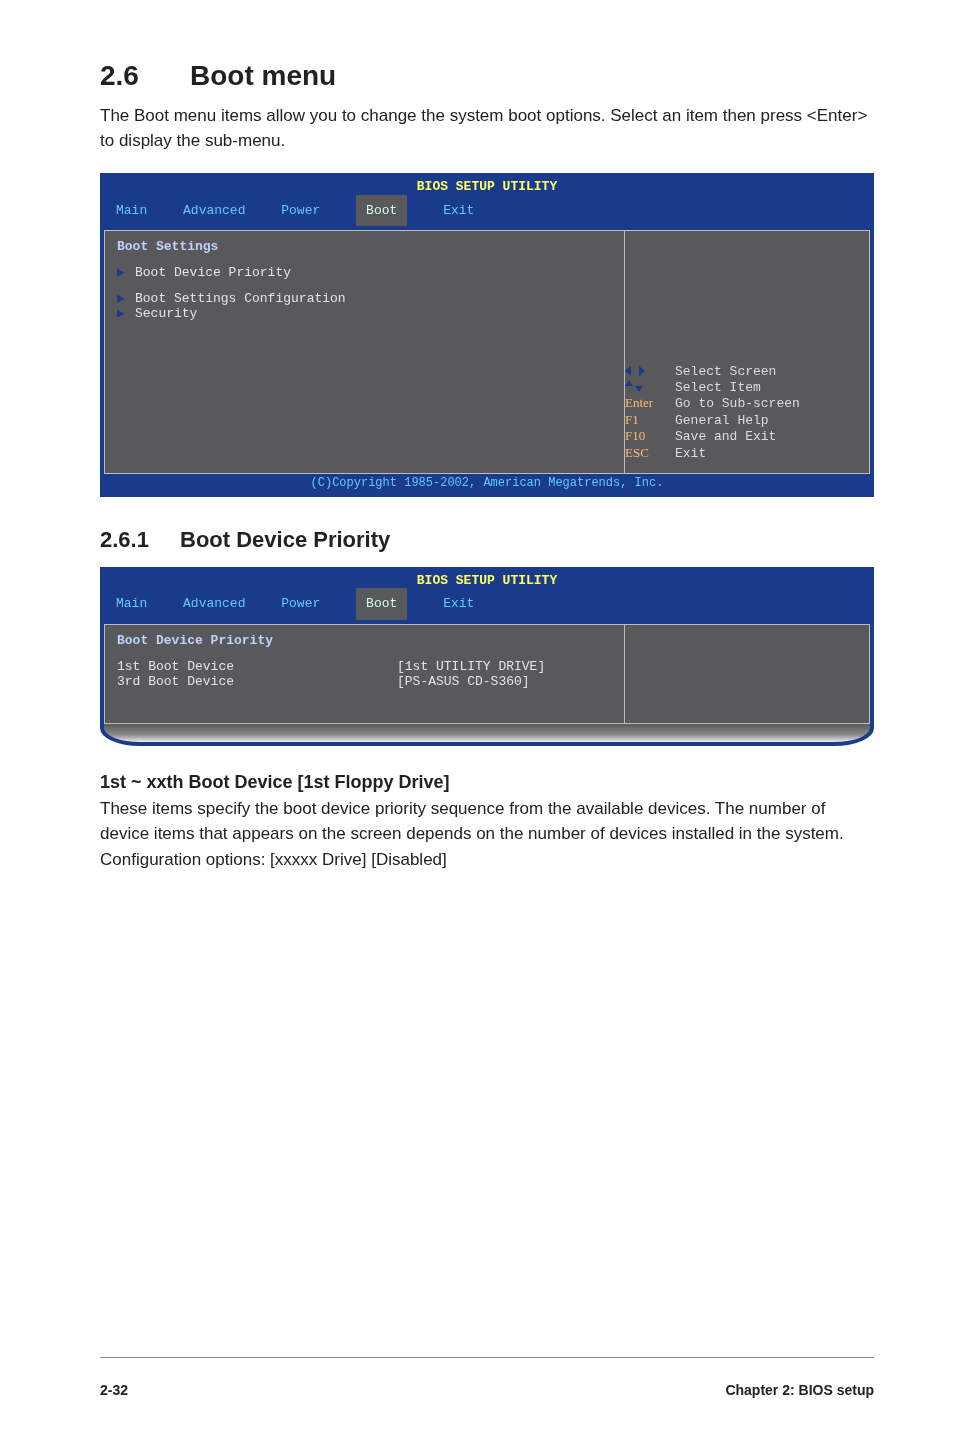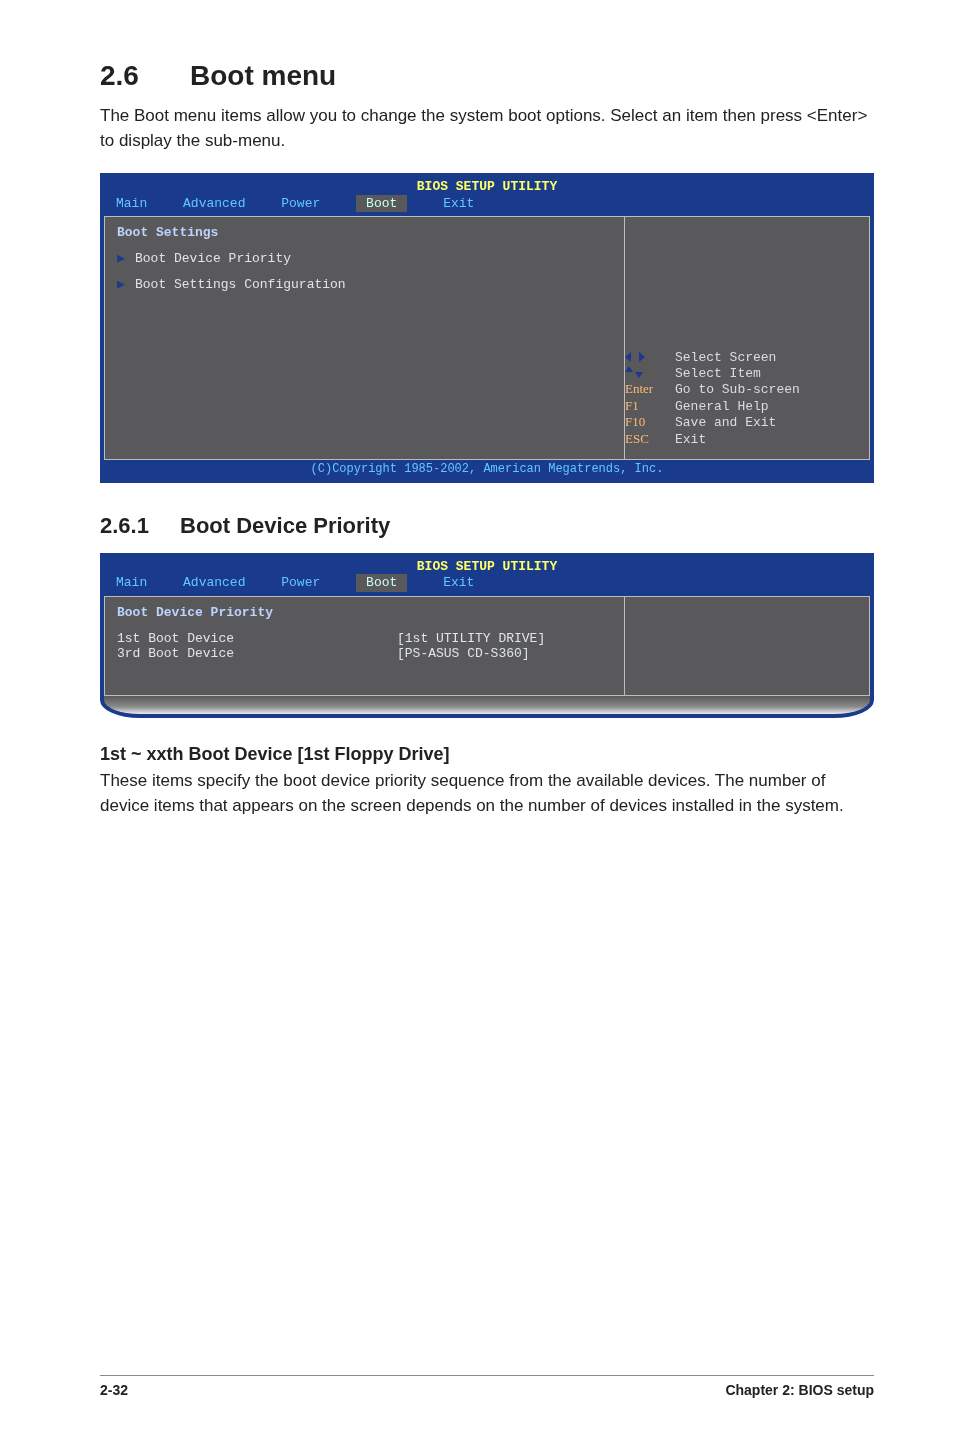--- a/index.html
+++ b/index.html
@@ -70,21 +70,21 @@
     padding: 0 12px 4px 12px;
   }
   .bios-menu span {
     color: #63c7ff;
     margin-right: 28px;
     display: inline-block;
   }
   .bios-menu span.sel {
     background: #59585a;
     color: #cfe;
-    padding: 1px 10px;
+    padding: 8px 10px;
     margin-right: 28px;
   }
   .bios-content-row {
     display: flex;
   }
   .bios-panel {
     background: #59585a;
     padding: 8px 12px 14px 12px;
     color: #d8dede;
   }
@@ -156,21 +156,21 @@
     height: 18px;
     background: linear-gradient(to bottom, #59585a 0%, #8b8b8b 60%, #ececec 100%);
   }
 
   .footer {
     position: absolute;
     bottom: 40px;
     left: 100px;
     right: 80px;
     border-top: 1px solid #8a8a8a;
-    padding-top: 6px;
+    padding-top: 24px;
     font-size: 14px;
     font-weight: bold;
     color: #222;
     display: flex;
     justify-content: space-between;
   }
   .bios-val-col {
     display: inline-block;
     width: 280px;
     font-family: Liberation Mono, monospace;
@@ -198,20 +198,21 @@
       <span>Power</span>
       <span class="sel">Boot</span>
       <span>Exit</span>
     </div>
     <div class="bios-content-row">
       <div class="bios-panel left">
         <div class="group-head">Boot Settings</div>
         <div class="bios-row"><span class="tri">▶</span><span>Boot Device Priority</span></div>
         <div style="height:10px"></div>
         <div class="bios-row"><span class="tri">▶</span><span>Boot Settings Configuration</span></div>
+        <div class="bios-row"><span class="tri">▶</span><span>Security</span></div>
         <div style="height:120px"></div>
       </div>
       <div class="bios-panel right">
         <div class="help-block">
           <div class="hline"><span class="arw"><svg width="20" height="10">
                   <polygon points="0,5 6,0 6,10" fill="#1a3a8c"></polygon>
                   <polygon points="20,5 14,0 14,10" fill="#1a3a8c"></polygon>
                 </svg></span><span>Select Screen</span></div>
           <div class="hline"><span class="arw"><svg width="18" height="12">
                   <polygon points="4,0 0,6 8,6" fill="#1a3a8c"></polygon>
@@ -248,19 +249,20 @@
       </div>
       <div class="bios-panel right">
         
       </div>
     </div>
     <div class="paper-curve"></div>
   </div>
 
   <h3 class="subsub-title">1st ~ xxth Boot Device [1st Floppy Drive]</h3>
   <p class="body-text" style="margin-bottom:2px">These items specify the boot device priority sequence from the available devices. The number of device items that appears on the screen depends on the number of devices installed in the system.</p>
+  <p class="body-text">Configuration options: [xxxxx Drive] [Disabled]</p>
 
   <div class="footer">
     <span>2-32</span>
     <span>Chapter 2: BIOS setup</span>
   </div>
 
 </div>
 
 </body></html>

